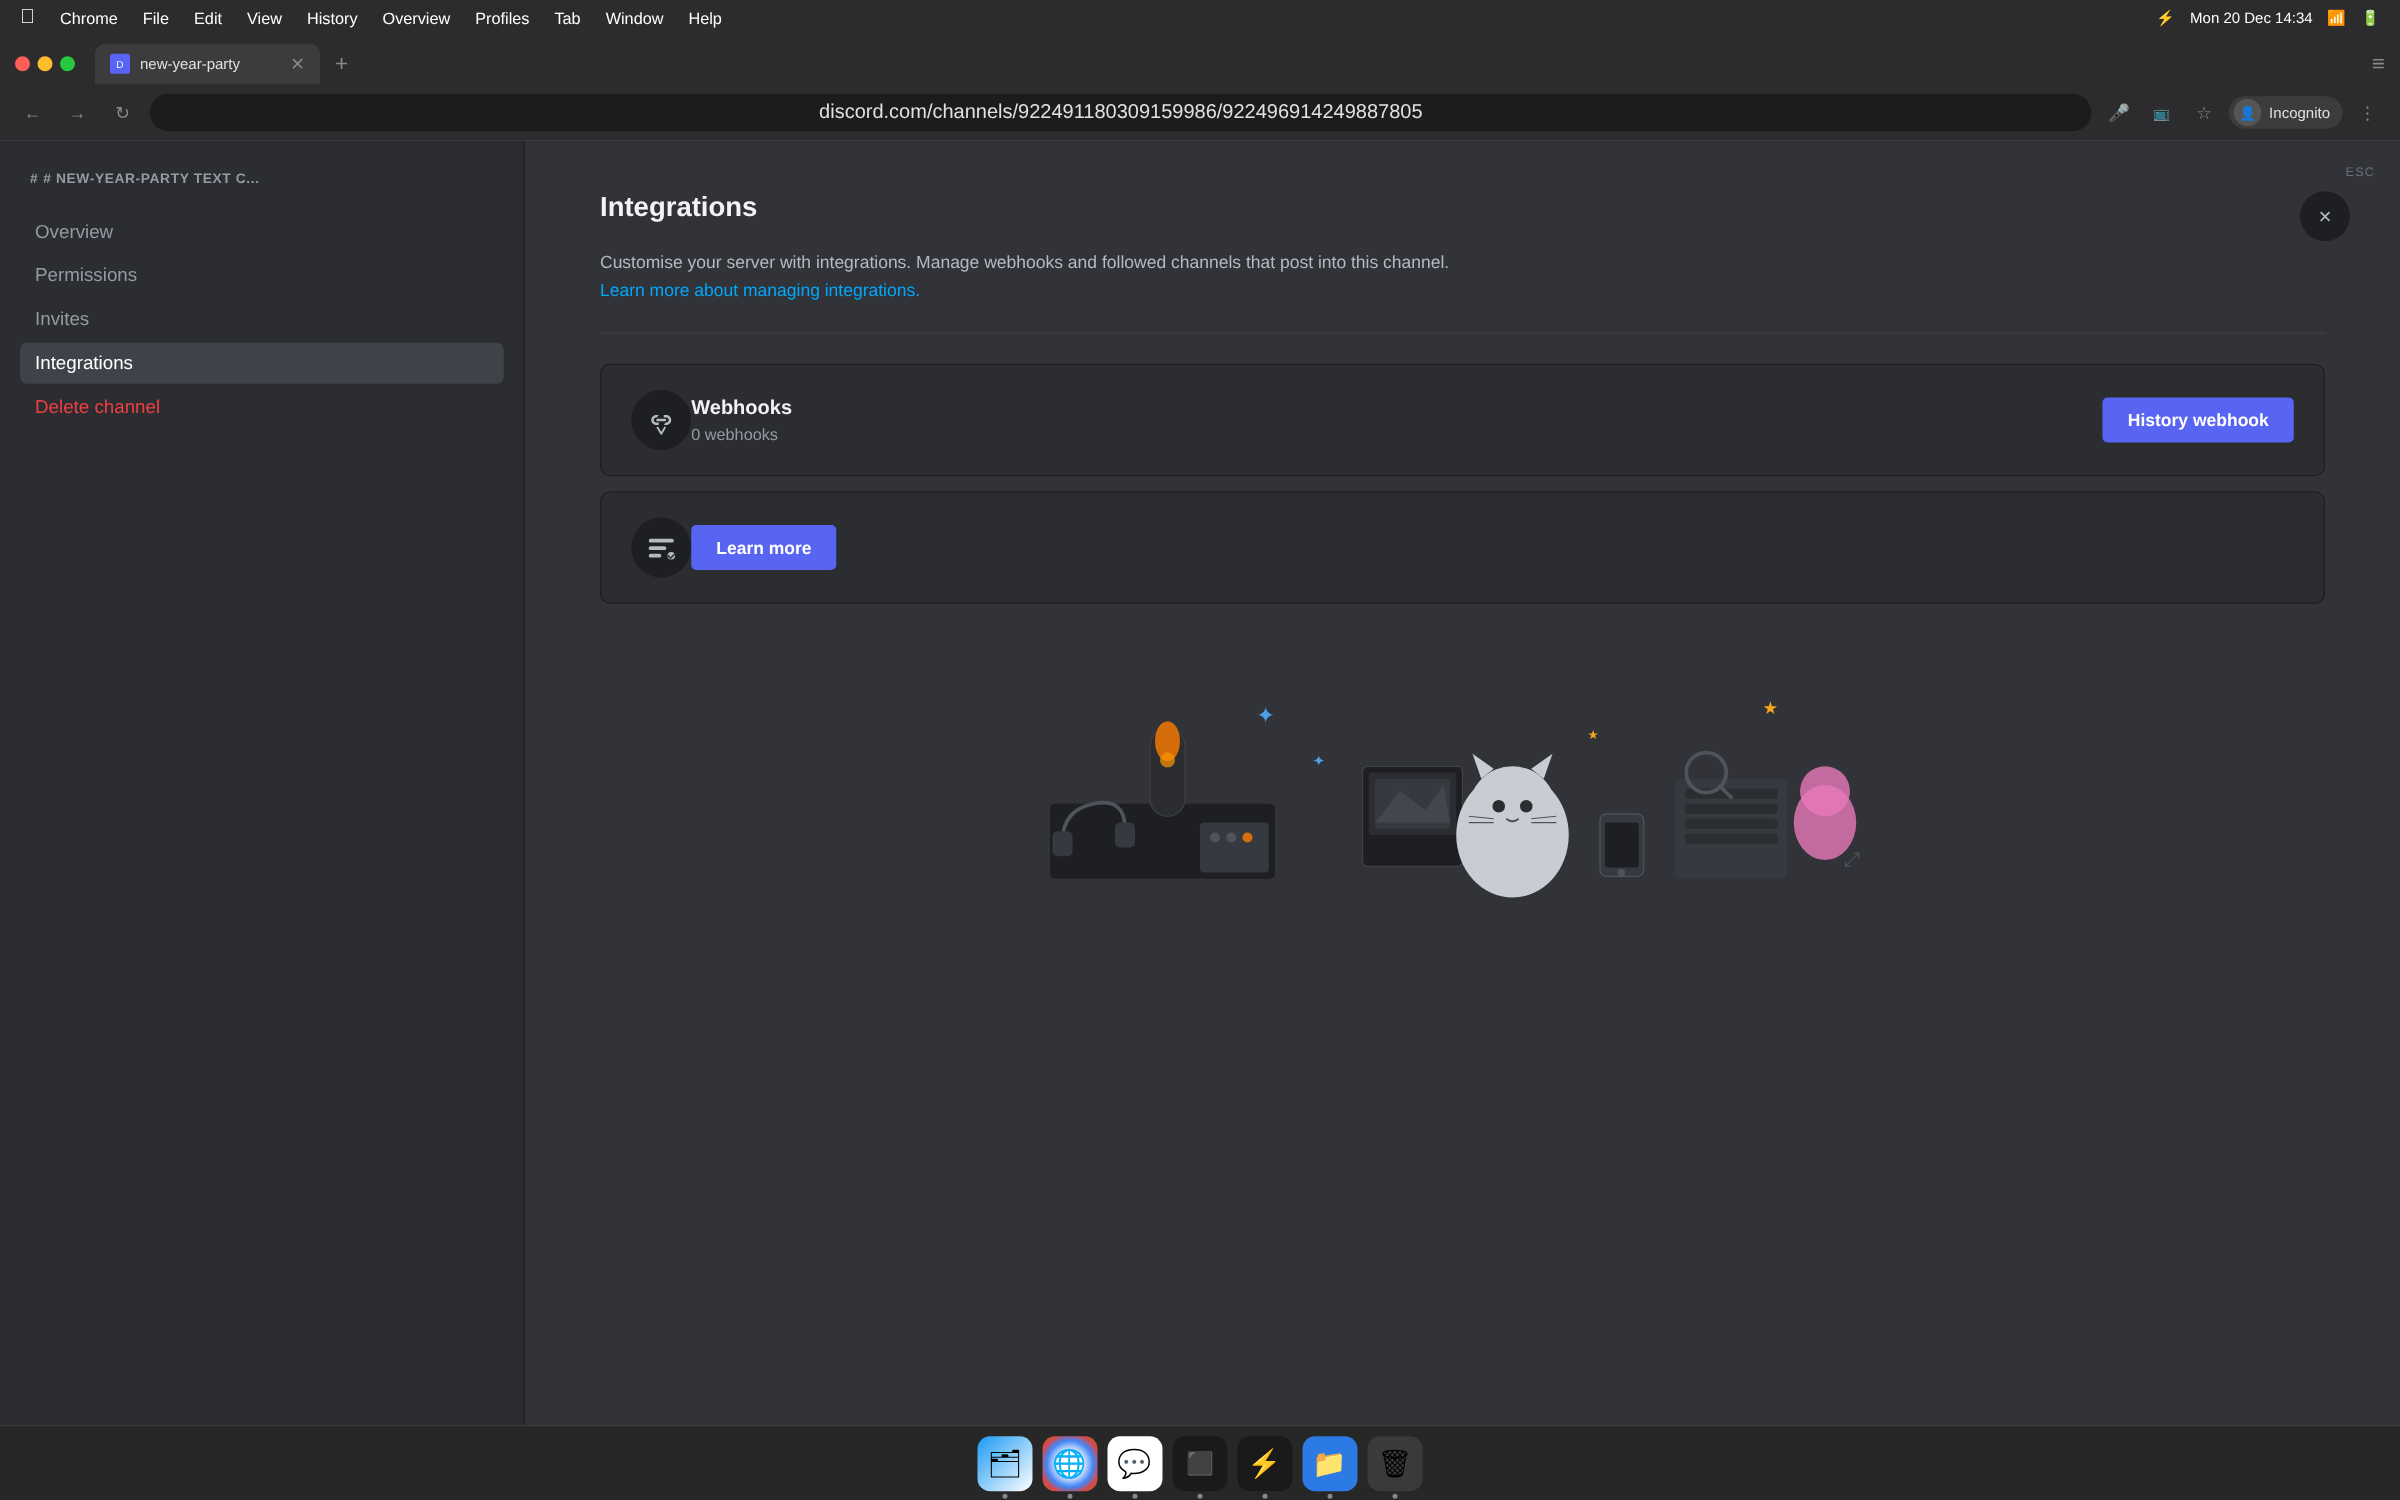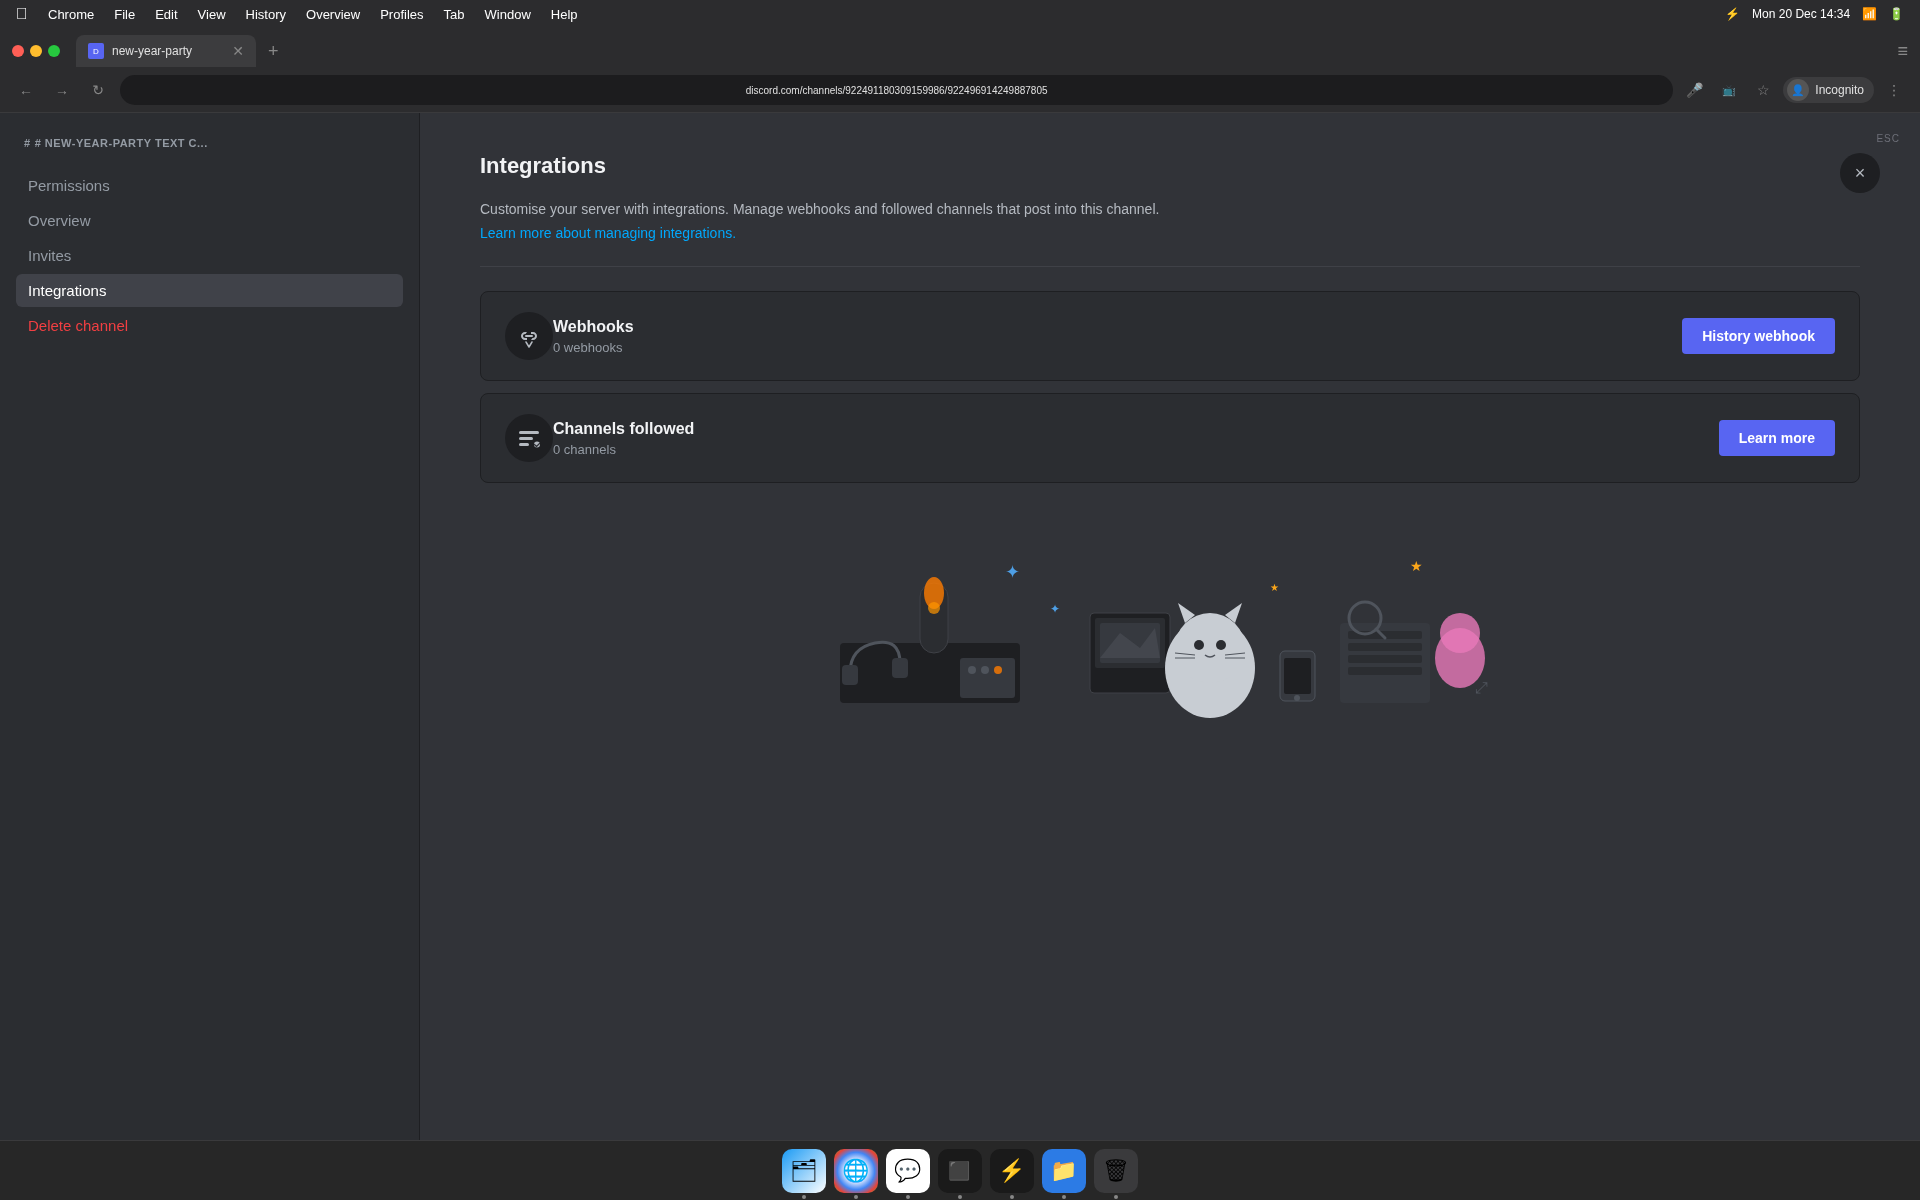--- a/index.html
+++ b/index.html
@@ -116,21 +116,21 @@
       cursor: pointer;
     }
     .address-field {
       flex: 1;
       background: #1c1c1e;
       border: none;
       border-radius: 20px;
       height: 30px;
       padding: 0 16px;
       color: #e0e0e0;
-      font-size: 10px;
+      font-size: 16px;
       outline: none;
       text-align: center;
     }
     .browser-actions {
       display: flex;
       align-items: center;
       gap: 6px;
     }
     .browser-action-icon {
       width: 28px;
@@ -436,22 +436,22 @@
 </div>
 
 <div class="discord-app">
 
   <div class="sidebar">
     <div class="channel-label">
       <span>#</span>
       <span># NEW-YEAR-PARTY  TEXT C...</span>
     </div>
 
+    <div class="sidebar-nav-item">Overview</div>
     <div class="sidebar-nav-item">Permissions</div>
-    <div class="sidebar-nav-item">Overview</div>
     <div class="sidebar-nav-item">Invites</div>
     <div class="sidebar-nav-item active">Integrations</div>
     <div class="sidebar-nav-item danger">Delete channel</div>
   </div>
 
   <div class="main-content">
 
     
     <div class="close-btn-wrapper">
       <div class="close-btn">
@@ -490,24 +490,20 @@
       <div class="card-icon">
 
         <svg width="28" height="28" viewBox="0 0 28 28" fill="none" xmlns="http://www.w3.org/2000/svg">
           <rect x="4" y="7" width="20" height="3" rx="1.5" fill="#b5bac1"></rect>
           <rect x="4" y="13" width="14" height="3" rx="1.5" fill="#b5bac1"></rect>
           <rect x="4" y="19" width="10" height="3" rx="1.5" fill="#b5bac1"></rect>
           <circle cx="22" cy="20.5" r="3" fill="#b5bac1"></circle>
           <path d="M19.5 20.5l2 2 3-3" stroke="#313338" stroke-width="1.2" stroke-linecap="round" stroke-linejoin="round"></path>
         </svg>
       </div>
-      <div class="card-info">
-        <div class="card-title">Channels followed</div>
-        <div class="card-subtitle">0 channels</div>
-      </div>
       <button class="btn-primary">Learn more</button>
     </div>
 
     
     <div class="illustration-area">
 
       <svg class="illustration-svg" viewBox="0 0 700 220" fill="none" xmlns="http://www.w3.org/2000/svg">
 
         <rect x="20" y="140" width="180" height="60" rx="4" fill="#1e1f22"></rect>
 

